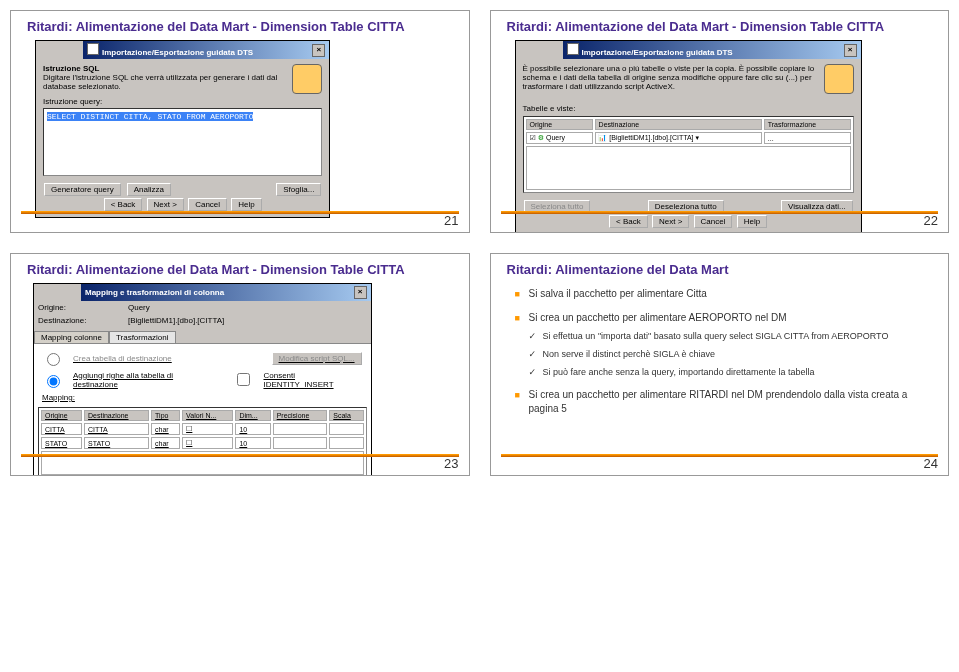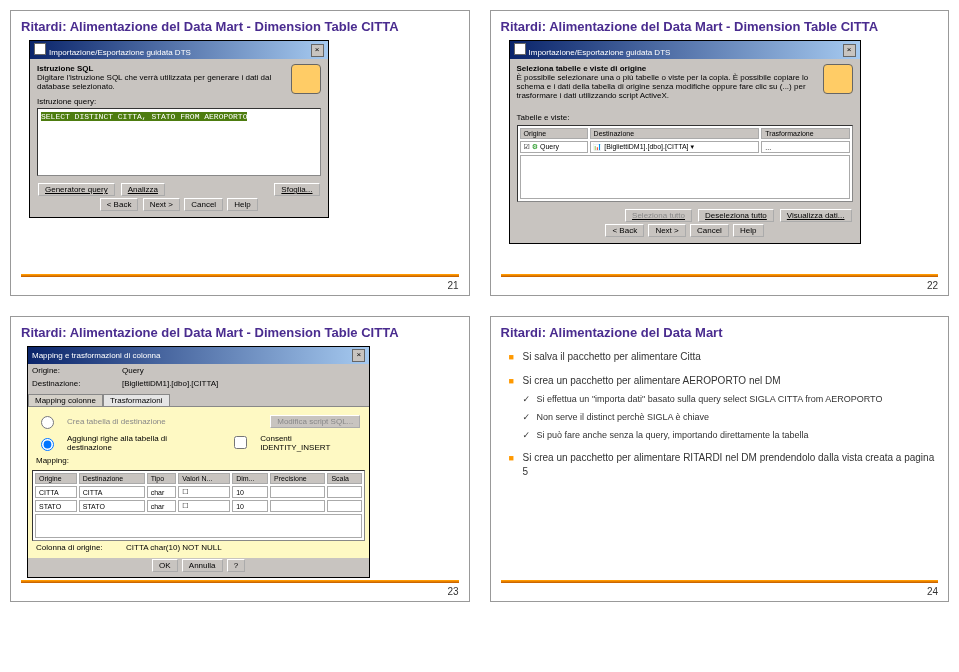--- a/index.html
+++ b/index.html
@@ -1,42 +1,42 @@
 <!DOCTYPE html>
 <html><head>
 <meta charset="utf-8">
 <style>
 body { margin:0; padding:10px; font-family:Arial,sans-serif; background:#fff; width:959px; box-sizing:border-box; }
 .grid { display:grid; grid-template-columns:1fr 1fr; grid-template-rows:1fr 1fr; gap:20px; }
-.slide { border:1px solid #999; background:#fff; position:relative; padding:8px 10px 24px 10px; height:286px; box-sizing:border-box; overflow:hidden; }
+.slide { border:1px solid #999; background:#fff; position:relative; padding:8px 10px 24px 16px; height:223px; box-sizing:border-box; overflow:hidden; }
 .slide-title { color:#4a2c8f; font-size:13px; font-weight:bold; margin-bottom:6px; }
-.pagenum { position:absolute; bottom:4px; right:10px; font-size:10px; color:#333; }
+.pagenum { position:absolute; bottom:4px; right:10px; font-size:13px; color:#333; }
 .divider { position:absolute; bottom:18px; left:10px; right:10px; height:3px; background:linear-gradient(to bottom,#f90 0,#f90 1px,#c60 2px,#c60 3px); }
 .win { background:#c8c4c0; border:1px solid #000; font-size:8px; margin-top:4px; }
-.titlebar { background:linear-gradient(to right,#0a246a,#a6caf0); color:#fff; padding:2px 4px; display:flex; justify-content:space-between; align-items:center; font-weight:normal; }
+.titlebar { background:linear-gradient(to right,#0a246a,#a6caf0); color:#fff; padding:2px 4px; display:flex; justify-content:space-between; align-items:center; font-weight:bold;margin-left:47px; }
 .tb-icon { width:10px; height:10px; background:#fff; display:inline-block; margin-right:3px; border:1px solid #666; }
 .closebtn { background:#c8c4c0; color:#000; border:1px solid #666; width:11px; height:11px; font-size:8px; line-height:9px; text-align:center; }
 .wbody { padding:5px 7px; color:#000; }
 .bold { font-weight:bold; }
 .sqlbox { background:#fff; border:1px inset #888; padding:3px; margin-top:2px; height:60px; font-family:'Courier New',monospace; }
 .btn { background:#c8c4c0; border:1px outset #fff; padding:1px 6px; font-size:8px; display:inline-block; margin:1px; }
-.btnrow { margin-top:6px; display:flex; gap:4px;text-decoration:underline; }
+.btnrow { margin-top:6px; display:flex; gap:4px; }
 .navrow { margin-top:0; text-align:center; }
 .icon-sq { width:28px; height:28px; background:#fc6; border:1px solid #666; border-radius:4px; float:right; margin-left:5px; }
 .grid-tbl { width:100%; background:#fff; border:1px inset #888; font-size:7px; margin-top:3px; }
 .grid-tbl th,.grid-tbl td { border:1px solid #aaa; padding:1px 3px; text-align:left; }
 .grid-tbl th { background:#c8c4c0; font-weight:normal; }
 .map-win { background:#c8c4c0; border:1px solid #000; font-size:8px; }
 .row-lbl { display:flex; gap:10px; padding:2px 4px; align-items:center; }
 .row-lbl .l { width:80px; }
 .radio { margin-right:3px; }
 .tabs { display:flex; border-bottom:1px solid #888; margin-top:4px; }
 .tab { background:#e5e5e5; border:1px solid #888; border-bottom:none; padding:1px 6px; font-size:8px; }
 .tab.act { background:#d4d0c8; }
-.maparea { background:#fef9c3; padding:4px; }
+.maparea { background:#ffffff; padding:4px;text-decoration:underline; }
 .bullet-list { font-size:10px; color:#333; list-style:none; padding:0; margin:10px 0 0 8px; }
 .bullet-list>li { position:relative; padding-left:14px; margin-bottom:10px; line-height:1.35; }
 .bullet-list>li::before { content:"■"; position:absolute; left:0; color:#f90; font-size:9px; top:1px; }
 .sub { list-style:none; padding:0; margin:6px 0 0 0; }
 .sub>li { position:relative; padding-left:14px; margin-bottom:6px; font-size:9px; }
 .sub>li::before { content:"✓"; position:absolute; left:0; font-size:9px; top:0; }
 .gray { color:#888; }
 </style>
 </head>
 <body>
@@ -48,21 +48,21 @@
   <div class="win" style="width:68%;margin-left:8px;">
     <div class="titlebar">
       <span><span class="tb-icon"></span><span>Importazione/Esportazione guidata DTS</span></span>
       <span class="closebtn">×</span>
     </div>
     <div class="wbody">
       <div class="icon-sq"></div>
       <div class="bold">Istruzione SQL</div>
       <div style="margin-bottom:6px;">Digitare l'istruzione SQL che verrà utilizzata per generare i dati dal database selezionato.</div>
       <div>Istruzione query:</div>
-      <div class="sqlbox"><span style="background:#4d7c0f;color:#fff;">SELECT DISTINCT CITTA, STATO FROM AEROPORTO</span></div>
+      <div class="sqlbox"><span style="background:#3b82f6;color:#fff;">SELECT DISTINCT CITTA, STATO FROM AEROPORTO</span></div>
       <div class="btnrow">
         <span class="btn">Generatore query</span>
         <span class="btn">Analizza</span>
         <span style="flex:1"></span>
         <span class="btn">Sfoglia...</span>
       </div>
       <div class="navrow">
         <span class="btn">&lt; Back</span>
         <span class="btn">Next &gt;</span>
         <span class="btn">Cancel</span>
@@ -76,41 +76,40 @@
 
 <div class="slide">
   <div class="slide-title">Ritardi: Alimentazione del Data Mart - Dimension Table CITTA</div>
   <div class="win" style="width:80%;margin-left:8px;">
     <div class="titlebar">
       <span><span class="tb-icon"></span><span>Importazione/Esportazione guidata DTS</span></span>
       <span class="closebtn">×</span>
     </div>
     <div class="wbody">
       <div class="icon-sq"></div>
-      <div class="bold">Seleziona tabelle e viste di origine</div>
       <div style="margin-bottom:13px;">È possibile selezionare una o più tabelle o viste per la copia. È possibile copiare lo schema e i dati della tabella di origine senza modifiche oppure fare clic su (...) per trasformare i dati utilizzando script ActiveX.</div>
       <div style="clear:both">Tabelle e viste:</div>
       <table class="grid-tbl">
         <tbody>
               <tr>
                 <th>Origine</th>
                 <th>Destinazione</th>
                 <th>Trasformazione</th>
               </tr>
         <tr>
                 <td>☑ <span style="color:#080">⚙</span> <span>Query</span></td>
                 <td>📊 <span>[BigliettiDM1].[dbo].[CITTA]</span> ▾</td>
                 <td>...</td>
               </tr>
         <tr>
                 <td colspan="3" style="height:40px;"></td>
               </tr>
       </tbody>
           </table>
-      <div class="btnrow" style="justify-content:flex-end">
+      <div class="btnrow" style="justify-content:space-between">
         <span class="btn gray">Seleziona tutto</span>
         <span class="btn">Deseleziona tutto</span>
         <span class="btn">Visualizza dati...</span>
       </div>
       <div class="navrow">
         <span class="btn">&lt; Back</span>
         <span class="btn">Next &gt;</span>
         <span class="btn">Cancel</span>
         <span class="btn">Help</span>
       </div>

